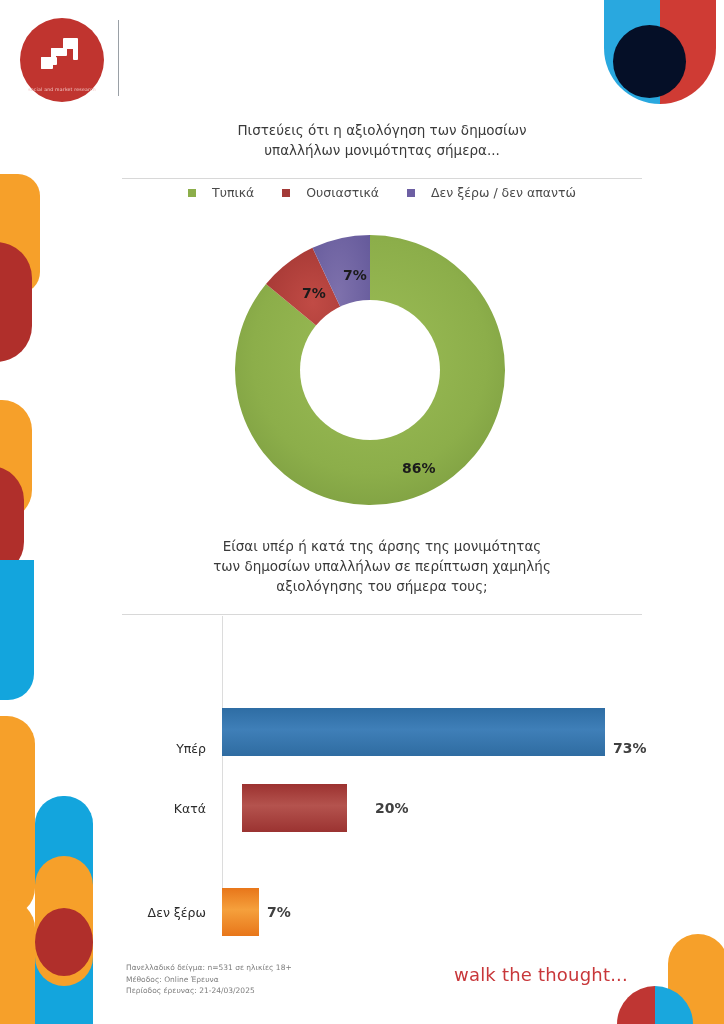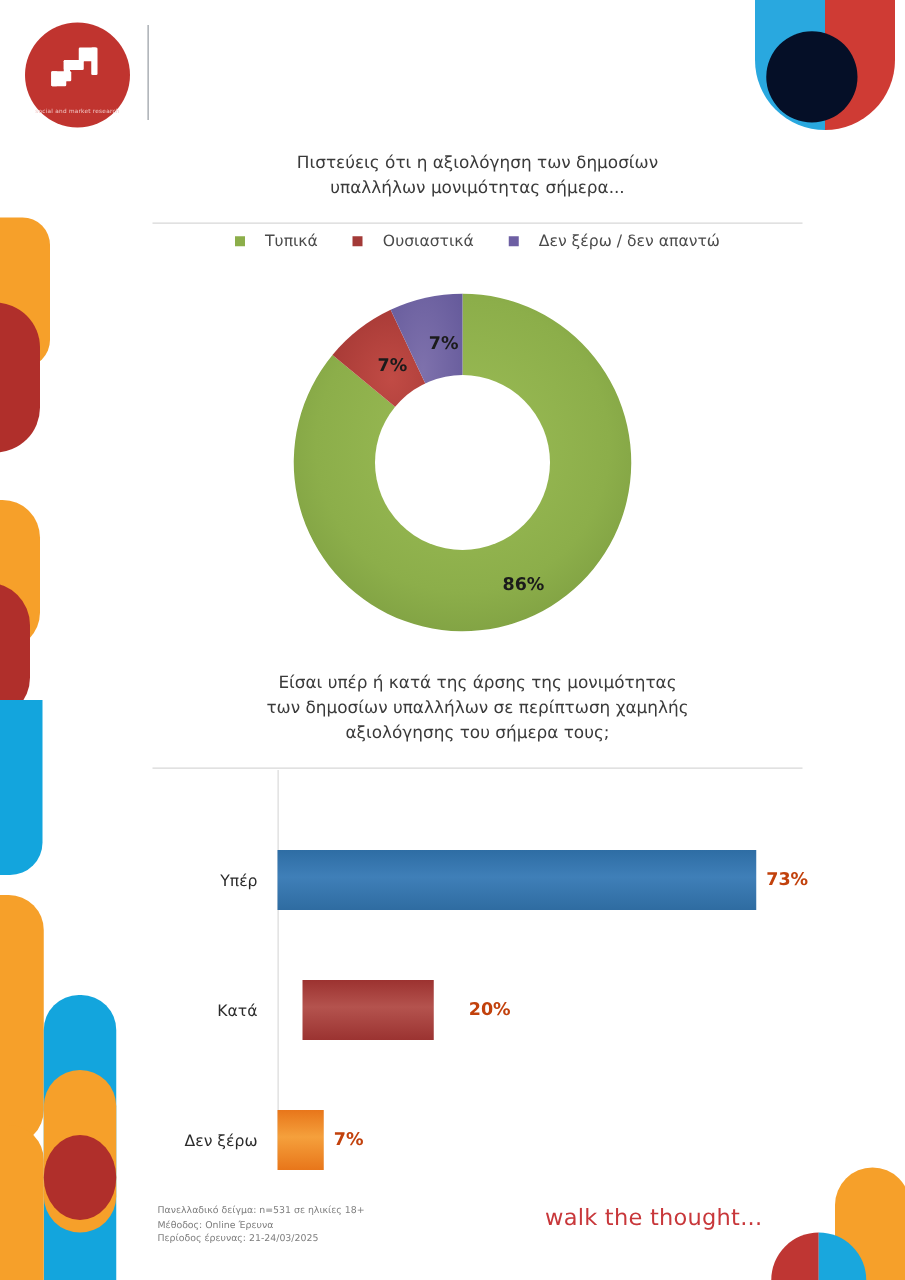--- a/index.html
+++ b/index.html
@@ -111,35 +111,35 @@
   
   .barchart { position: absolute; left: 122px; top: 616px; width: 566px; height: 312px; }
   .bc-axis { position: absolute; left: 100px; top: 0; width: 1px; height: 312px; background: #dcdcdc; }
   .bc-row { position: absolute; left: 0; width: 566px; height: 104px; display: flex; align-items: center; }
   .bc-cat {
     width: 92px; text-align: right; padding-right: 8px;
     font-size: 12.5px; color: #2b2b2b; font-family: "DejaVu Sans", sans-serif;
   }
   .bc-bar { height: 48px; margin-left: 8px; }
   .bc-val {
-    margin-left: 8px; font-size: 14px; font-weight: 700; color: #c2410c;
+    margin-left: 8px; font-size: 14px; font-weight: 700; color: #404040;
     font-family: "DejaVu Sans", sans-serif; white-space: nowrap;
   }
   .bar-blue   { background: linear-gradient(to bottom, #2e6da4 0%, #3f7fb8 45%, #2f6ca1 100%); }
   .bar-red    { background: linear-gradient(to bottom, #9c3230 0%, #b4534e 45%, #9b3331 100%); }
   .bar-orange { background: linear-gradient(to bottom, #e8761a 0%, #f5a03c 45%, #e8761a 100%); }
 
   
   .footer-note {
     position: absolute; left: 126px; top: 962px;
     font-size: 7.5px; line-height: 11.5px; color: #7d7d7d;
     font-family: "DejaVu Sans", sans-serif;
   }
   .tagline {
-    position: absolute; left: 436px; top: 964px;
+    position: absolute; left: 454px; top: 964px;
     font-size: 18px; color: #c8373a; font-weight: 400;
     font-family: "DejaVu Sans", sans-serif; letter-spacing: .2px;
   }
 </style>
 </head>
 <body>
 
 <div class="page">
 
   <div class="deco tr-blue"></div>
@@ -237,21 +237,21 @@
     <div class="chart-title" id="title2">
       <div>Είσαι υπέρ ή κατά της άρσης της μονιμότητας</div>
       <div>των δημοσίων υπαλλήλων σε περίπτωση χαμηλής</div>
       <div>αξιολόγησης του σήμερα τους;</div>
     </div>
     <div class="rule" id="rule2"></div>
 
     <div class="barchart">
       <div class="bc-axis"></div>
       <div id="bar-rows">
-          <div class="bc-row" style="top: 36px;">
+          <div class="bc-row" style="top: 36px; align-items: flex-end;">
             <div class="bc-cat">Υπέρ</div>
             <div class="bc-bar bar-blue" style="width: 383px;"></div>
             <div class="bc-val">73%</div>
           </div>
           <div class="bc-row" style="top: 140px; gap: 20px;">
             <div class="bc-cat">Κατά</div>
             <div class="bc-bar bar-red" style="width: 105px;"></div>
             <div class="bc-val">20%</div>
           </div>
           <div class="bc-row" style="top: 244px;">

